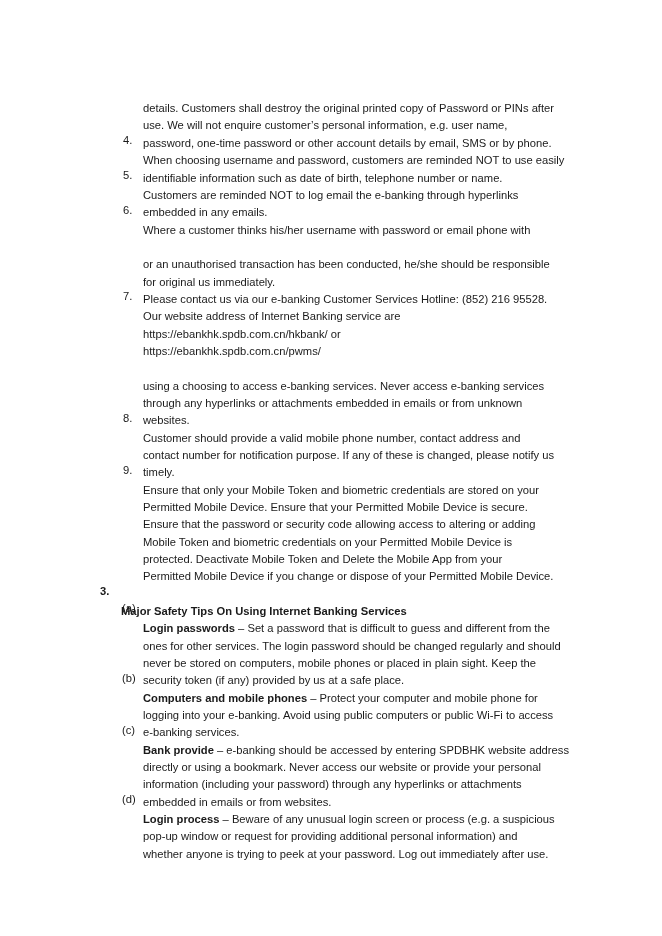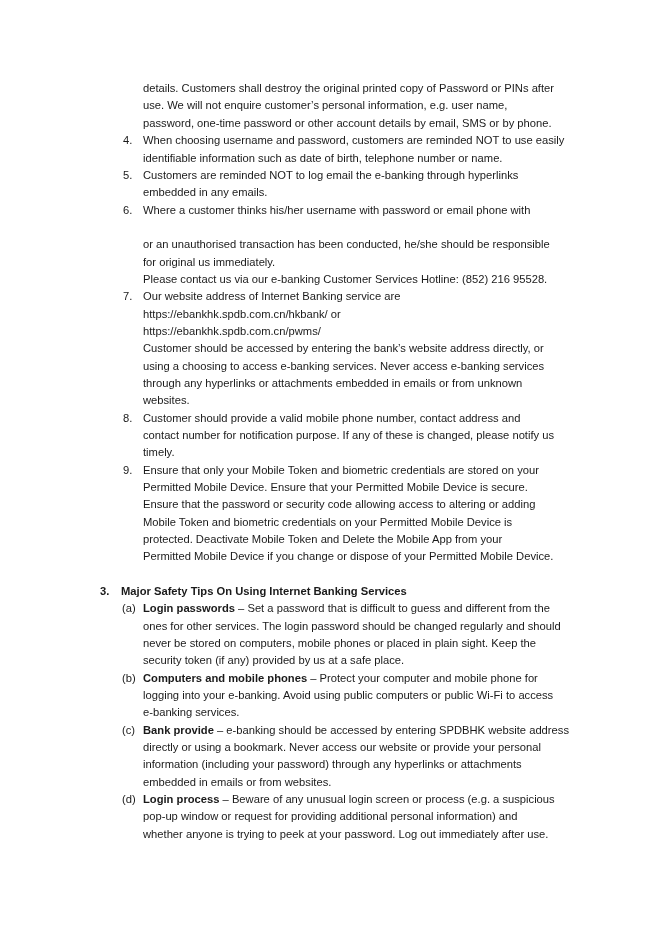--- a/index.html
+++ b/index.html
@@ -1,19 +1,19 @@
 <!DOCTYPE html>
 <html><head>
 <meta charset="utf-8">
 <style>
   html, body { margin:0; padding:0; background:#ffffff; }
   body { width:662px; height:936px; position:relative; overflow:hidden;
          font-family:"Liberation Sans", "DejaVu Sans", sans-serif; color:#1a1a1a; }
   .page { position:absolute; left:0; top:0; width:662px; height:936px; }
-  .ln { position:absolute; font-size:11.2px; line-height:14px; white-space:nowrap; letter-spacing:0px; }
+  .ln { position:absolute; font-size:11.2px; line-height:14px; white-space:nowrap; letter-spacing:0px;margin-top:20px; }
   .num { position:absolute; font-size:11.2px; line-height:14px; }
   .b { font-weight:bold; }
   .head { font-weight:bold; }
 </style>
 </head>
 <body>
 
 <div class="page">
 
   <div class="ln" style="left:143px;top:81px">details. Customers shall destroy the original printed copy of Password or PINs after</div>
@@ -31,21 +31,20 @@
   <div class="num" style="left:123px;top:203px">6.</div>
   <div class="ln" style="left:143px;top:203px">Where a customer thinks his/her username with password or email phone with</div>
   <div class="ln" style="left:143px;top:237px">or an unauthorised transaction has been conducted, he/she should be responsible</div>
   <div class="ln" style="left:143px;top:255px">for original us immediately.</div>
   <div class="ln" style="left:143px;top:272px">Please contact us via our e-banking Customer Services Hotline: (852) 216 95528.</div>
 
   <div class="num" style="left:123px;top:289px">7.</div>
   <div class="ln" style="left:143px;top:289px">Our website address of Internet Banking service are</div>
   <div class="ln" style="left:143px;top:307px">https://ebankhk.spdb.com.cn/hkbank/ or</div>
   <div class="ln" style="left:143px;top:324px">https://ebankhk.spdb.com.cn/pwms/</div>
-  <div class="ln" style="left:143px;top:341px">Customer should be accessed by entering the bank’s website address directly, or</div>
   <div class="ln" style="left:143px;top:359px">using a choosing to access e-banking services. Never access e-banking services</div>
   <div class="ln" style="left:143px;top:376px">through any hyperlinks or attachments embedded in emails or from unknown</div>
   <div class="ln" style="left:143px;top:393px">websites.</div>
 
   <div class="num" style="left:123px;top:411px">8.</div>
   <div class="ln" style="left:143px;top:411px">Customer should provide a valid mobile phone number, contact address and</div>
   <div class="ln" style="left:143px;top:428px">contact number for notification purpose. If any of these is changed, please notify us</div>
   <div class="ln" style="left:143px;top:445px">timely.</div>
 
   <div class="num" style="left:123px;top:463px">9.</div>

